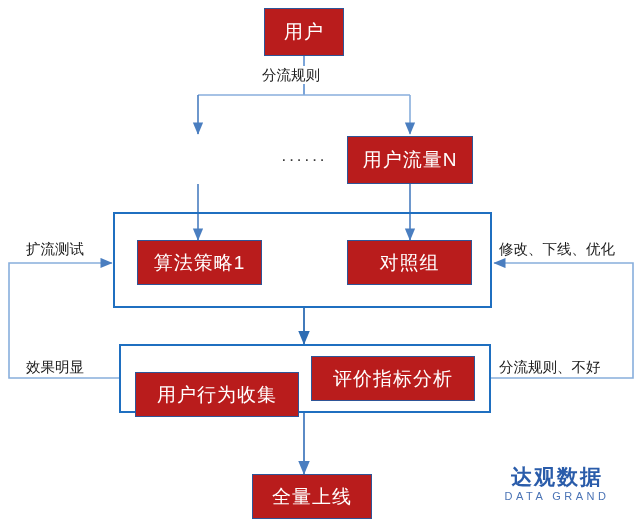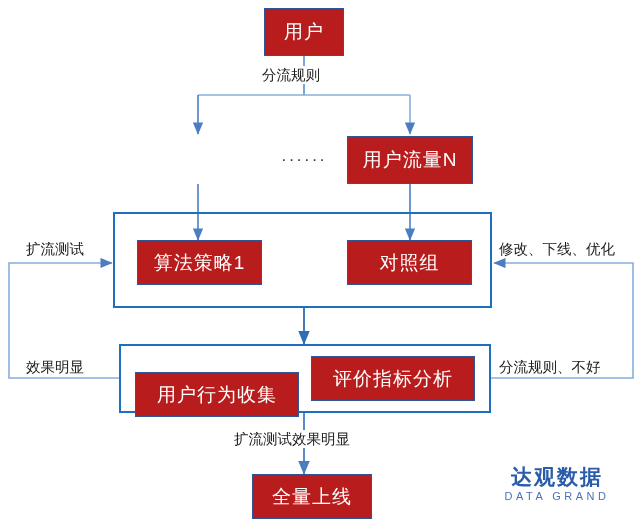--- a/index.html
+++ b/index.html
@@ -165,22 +165,19 @@
   </div>
 
   <div class="edge-label" style="left:24px; top:358px;">
     <span>效果明显</span>
   </div>
 
   <div class="edge-label" style="left:497px; top:358px;">
     <span>分流规则、不好</span>
   </div>
 
-  <div class="edge-label" style="left:232px; top:430px;">
-    <span>扩流测试效果明显</span>
-  </div>
 
   <div class="logo" style="left:487px; top:466px; width:140px;">
     <div class="logo-cn">达观数据</div>
     <div class="logo-en">DATA GRAND</div>
   </div>
 
 </div>
 
 </body></html>

